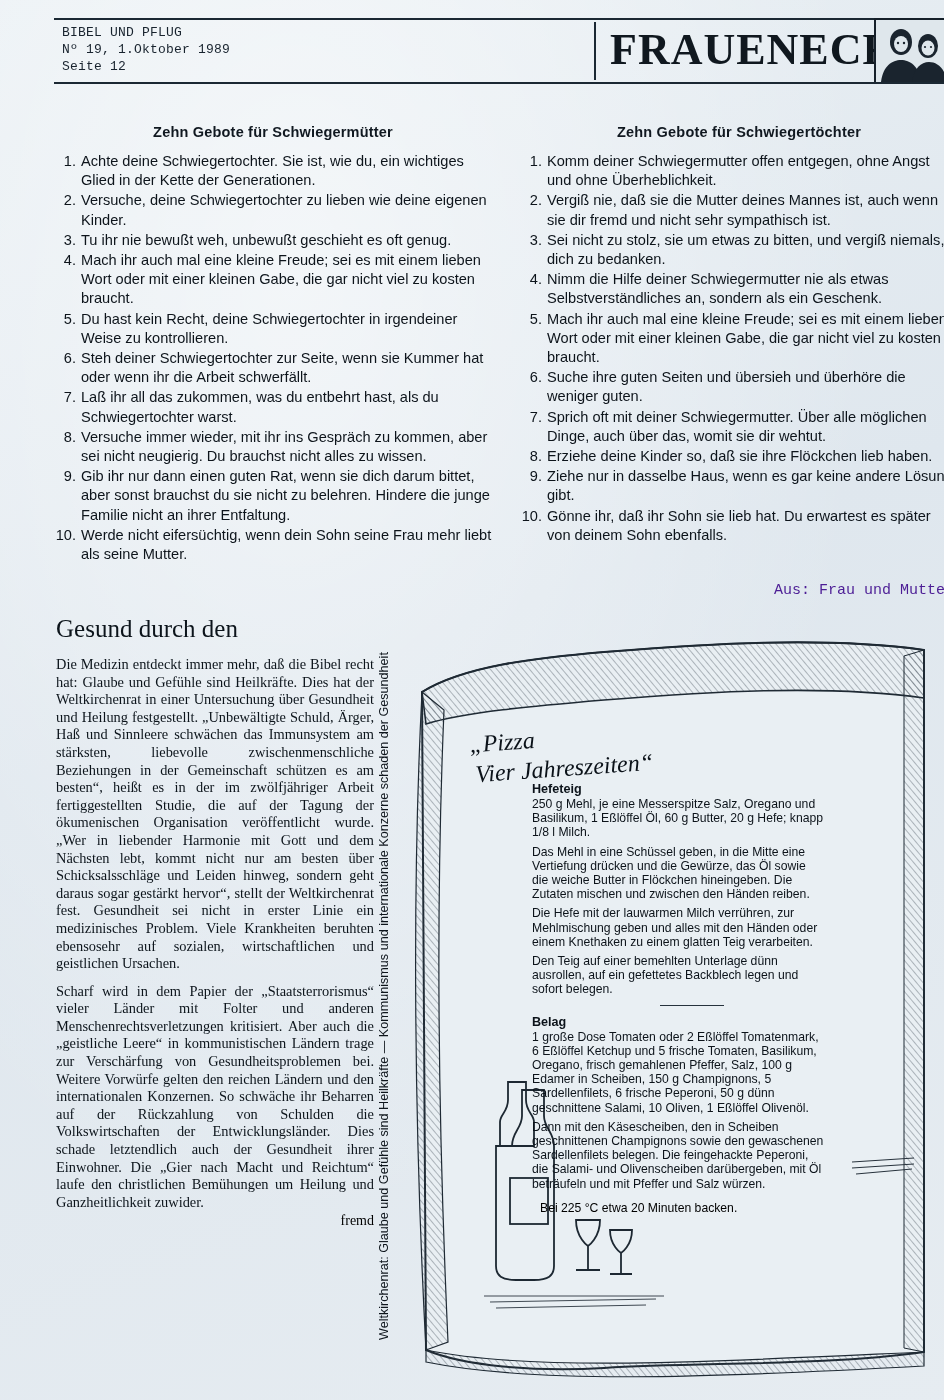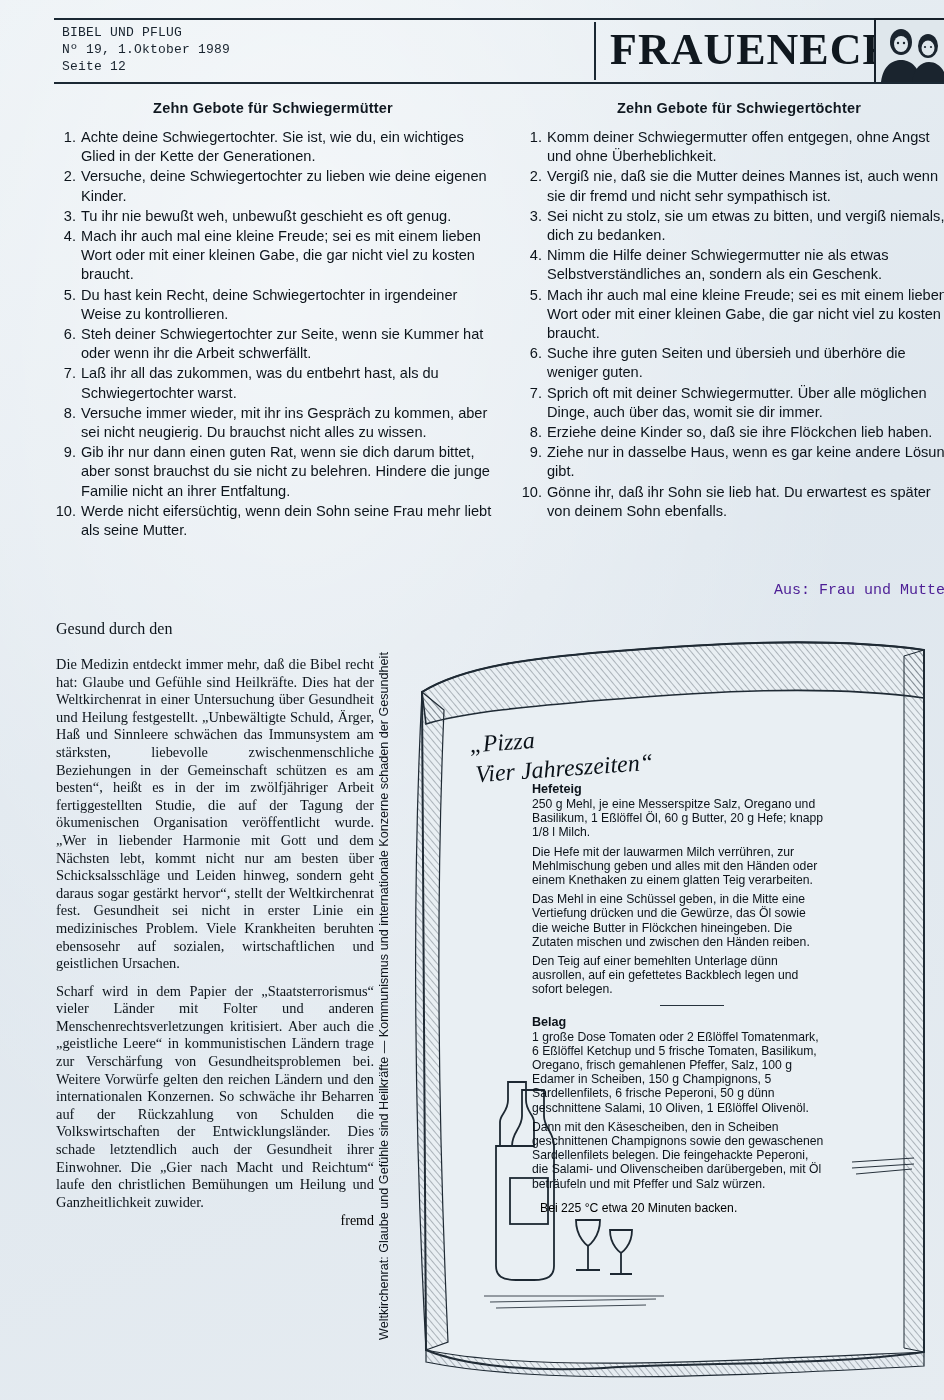--- a/index.html
+++ b/index.html
@@ -85,21 +85,21 @@
 
   
   .cols {
     position: absolute;
     top: 100px;
     left: 22px;
     right: 18px;
     display: flex;
     gap: 28px;
   }
-  .col { width: 440px; }
+  .col { width: 440px; margin-top: 24px; }
   .col-title {
     text-align: center;
     font-size: 14.5px;
     font-weight: bold;
     color: #101820;
     margin-bottom: 12px;
     letter-spacing: 0.2px;
   }
   ol.cmd {
     margin: 0;
@@ -135,21 +135,21 @@
   
   .article {
     position: absolute;
     left: 24px;
     top: 612px;
     width: 318px;
   }
   .article h1 {
     font-family: "Liberation Serif", serif;
     font-weight: normal;
-    font-size: 16px;
+    font-size: 25px;
     line-height: 34px;
     margin: 0;
     color: #0c141b;
   }
   .article h1 .l2 {
     display: block;
     padding-left: 42px;
   }
   .article p {
     font-family: "Liberation Serif", serif;
@@ -299,21 +299,21 @@
 
       <div class="col">
         <div class="col-title">Zehn Gebote für Schwiegertöchter</div>
         <ol class="cmd">
           <li><span class="num">1.</span><span>Komm deiner Schwiegermutter offen entgegen, ohne Angst und ohne Überheblichkeit.</span></li>
           <li><span class="num">2.</span><span>Vergiß nie, daß sie die Mutter deines Mannes ist, auch wenn sie dir fremd und nicht sehr sympathisch ist.</span></li>
           <li><span class="num">3.</span><span>Sei nicht zu stolz, sie um etwas zu bitten, und vergiß niemals, dich zu bedanken.</span></li>
           <li><span class="num">4.</span><span>Nimm die Hilfe deiner Schwiegermutter nie als etwas Selbstverständliches an, sondern als ein Geschenk.</span></li>
           <li><span class="num">5.</span><span>Mach ihr auch mal eine kleine Freude; sei es mit einem lieben Wort oder mit einer kleinen Gabe, die gar nicht viel zu kosten braucht.</span></li>
           <li><span class="num">6.</span><span>Suche ihre guten Seiten und übersieh und überhöre die weniger guten.</span></li>
-          <li><span class="num">7.</span><span>Sprich oft mit deiner Schwiegermutter. Über alle möglichen Dinge, auch über das, womit sie dir immer.</span></li>
+          <li><span class="num">7.</span><span>Sprich oft mit deiner Schwiegermutter. Über alle möglichen Dinge, auch über das, womit sie dir wehtut.</span></li>
           <li><span class="num">8.</span><span>Erziehe deine Kinder so, daß sie ihre Flöckchen lieb haben.</span></li>
           <li><span class="num">9.</span><span>Ziehe nur in dasselbe Haus, wenn es gar keine andere Lösung gibt.</span></li>
           <li><span class="num">10.</span><span>Gönne ihr, daß ihr Sohn sie lieb hat. Du erwartest es später von deinem Sohn ebenfalls.</span></li>
         </ol>
       </div>
     </div>
 
     <div class="source-line">Aus: Frau und Mutter</div>
 
     <div class="article">
@@ -380,22 +380,22 @@
       </svg>
 
       <div class="recipe-title">
         <span>„Pizza</span>
         <span class="t2">Vier Jahreszeiten“</span>
       </div>
 
       <div class="recipe-inner">
         <div class="recipe-h">Hefeteig</div>
         <p class="recipe-p">250 g Mehl, je eine Messerspitze Salz, Oregano und Basilikum, 1 Eßlöffel Öl, 60 g Butter, 20 g Hefe; knapp 1/8 l Milch.</p>
+        <p class="recipe-p">Das Mehl in eine Schüssel geben, in die Mitte eine Vertiefung drücken und die Gewürze, das Öl sowie die weiche Butter in Flöckchen hineingeben. Die Zutaten mischen und zwischen den Händen reiben.</p>
         <p class="recipe-p">Die Hefe mit der lauwarmen Milch verrühren, zur Mehlmischung geben und alles mit den Händen oder einem Knethaken zu einem glatten Teig verarbeiten.</p>
-        <p class="recipe-p">Das Mehl in eine Schüssel geben, in die Mitte eine Vertiefung drücken und die Gewürze, das Öl sowie die weiche Butter in Flöckchen hineingeben. Die Zutaten mischen und zwischen den Händen reiben.</p>
         <p class="recipe-p">Den Teig auf einer bemehlten Unterlage dünn ausrollen, auf ein gefettetes Backblech legen und sofort belegen.</p>
 
         <div class="recipe-sep"></div>
 
         <div class="recipe-belag-wrap">
           <div class="recipe-h">Belag</div>
           <p class="recipe-p">1 große Dose Tomaten oder 2 Eßlöffel Tomatenmark, 6 Eßlöffel Ketchup und 5 frische Tomaten, Basilikum, Oregano, frisch gemahlenen Pfeffer, Salz, 100 g Edamer in Scheiben, 150 g Champignons, 5 Sardellenfilets, 6 frische Peperoni, 50 g dünn geschnittene Salami, 10 Oliven, 1 Eßlöffel Olivenöl.</p>
           <p class="recipe-p">Dann mit den Käsescheiben, den in Scheiben geschnittenen Champignons sowie den gewaschenen Sardellenfilets belegen. Die feingehackte Peperoni, die Salami- und Olivenscheiben darübergeben, mit Öl beträufeln und mit Pfeffer und Salz würzen.</p>
         </div>
 

